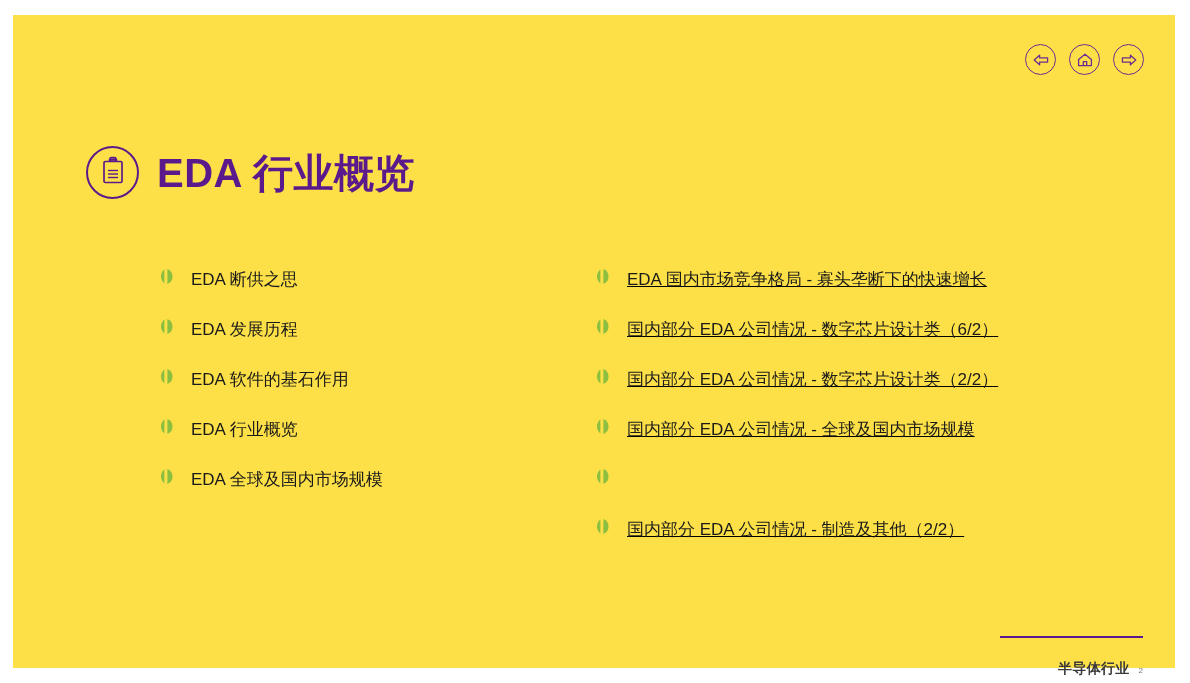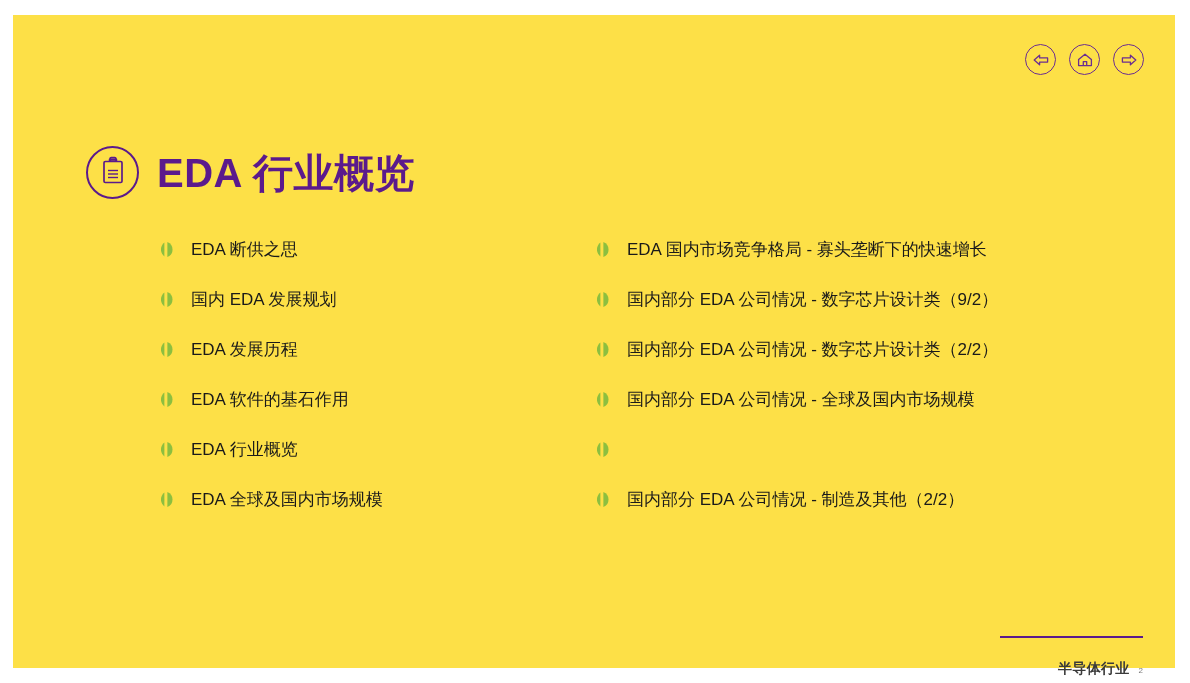--- a/index.html
+++ b/index.html
@@ -78,26 +78,26 @@
   
   .agenda {
     position: absolute;
     left: 148px;
     top: 225px;
     width: 960px;
     display: flex;
   }
   .col { display: flex; flex-direction: column; }
   .col-left  { width: 436px; }
-  .col-right { width: 520px; }
+  .col-right { width: 520px; text-decoration: underline; }
 
   .agenda-item {
     height: 50px;
     display: flex;
-    align-items: flex-start;
+    align-items: flex-end;
     gap: 11px;
     cursor: pointer;
   }
   .bullet { flex: none; display: block; }
   .agenda-label {
     font-size: 17px;
     color: #1a1a1a;
     white-space: nowrap;
     line-height: 1.2;
   }
@@ -183,29 +183,20 @@
       <div class="agenda-item">
         <span class="bullet">
           <svg width="19" height="19" viewBox="0 0 19 19">
             <path d="M3.4 2.6 A8.6 8.6 0 0 0 3.4 16.4 Z" fill="#8cbf3f"></path>
             <path d="M6.4 1.9 A8.2 8.2 0 0 1 6.4 17.1 Z" fill="#8cbf3f"></path>
           </svg>
         </span>
         <span class="agenda-label">EDA 断供之思</span>
       </div>
 
-      <div class="agenda-item">
-        <span class="bullet">
-          <svg width="19" height="19" viewBox="0 0 19 19">
-            <path d="M3.4 2.6 A8.6 8.6 0 0 0 3.4 16.4 Z" fill="#8cbf3f"></path>
-            <path d="M6.4 1.9 A8.2 8.2 0 0 1 6.4 17.1 Z" fill="#8cbf3f"></path>
-          </svg>
-        </span>
-        <span class="agenda-label">国内 EDA 发展规划</span>
-      </div>
 
       <div class="agenda-item">
         <span class="bullet">
           <svg width="19" height="19" viewBox="0 0 19 19">
             <path d="M3.4 2.6 A8.6 8.6 0 0 0 3.4 16.4 Z" fill="#8cbf3f"></path>
             <path d="M6.4 1.9 A8.2 8.2 0 0 1 6.4 17.1 Z" fill="#8cbf3f"></path>
           </svg>
         </span>
         <span class="agenda-label">EDA 发展历程</span>
       </div>
@@ -254,21 +245,21 @@
         <span class="agenda-label">EDA 国内市场竞争格局 - 寡头垄断下的快速增长</span>
       </div>
 
       <div class="agenda-item">
         <span class="bullet">
           <svg width="19" height="19" viewBox="0 0 19 19">
             <path d="M3.4 2.6 A8.6 8.6 0 0 0 3.4 16.4 Z" fill="#8cbf3f"></path>
             <path d="M6.4 1.9 A8.2 8.2 0 0 1 6.4 17.1 Z" fill="#8cbf3f"></path>
           </svg>
         </span>
-        <span class="agenda-label">国内部分 EDA 公司情况 - 数字芯片设计类（9/2）</span>
+        <span class="agenda-label">国内部分 EDA 公司情况 - 数字芯片设计类（6/2）</span>
       </div>
 
       <div class="agenda-item">
         <span class="bullet">
           <svg width="19" height="19" viewBox="0 0 19 19">
             <path d="M3.4 2.6 A8.6 8.6 0 0 0 3.4 16.4 Z" fill="#8cbf3f"></path>
             <path d="M6.4 1.9 A8.2 8.2 0 0 1 6.4 17.1 Z" fill="#8cbf3f"></path>
           </svg>
         </span>
         <span class="agenda-label">国内部分 EDA 公司情况 - 数字芯片设计类（2/2）</span>

